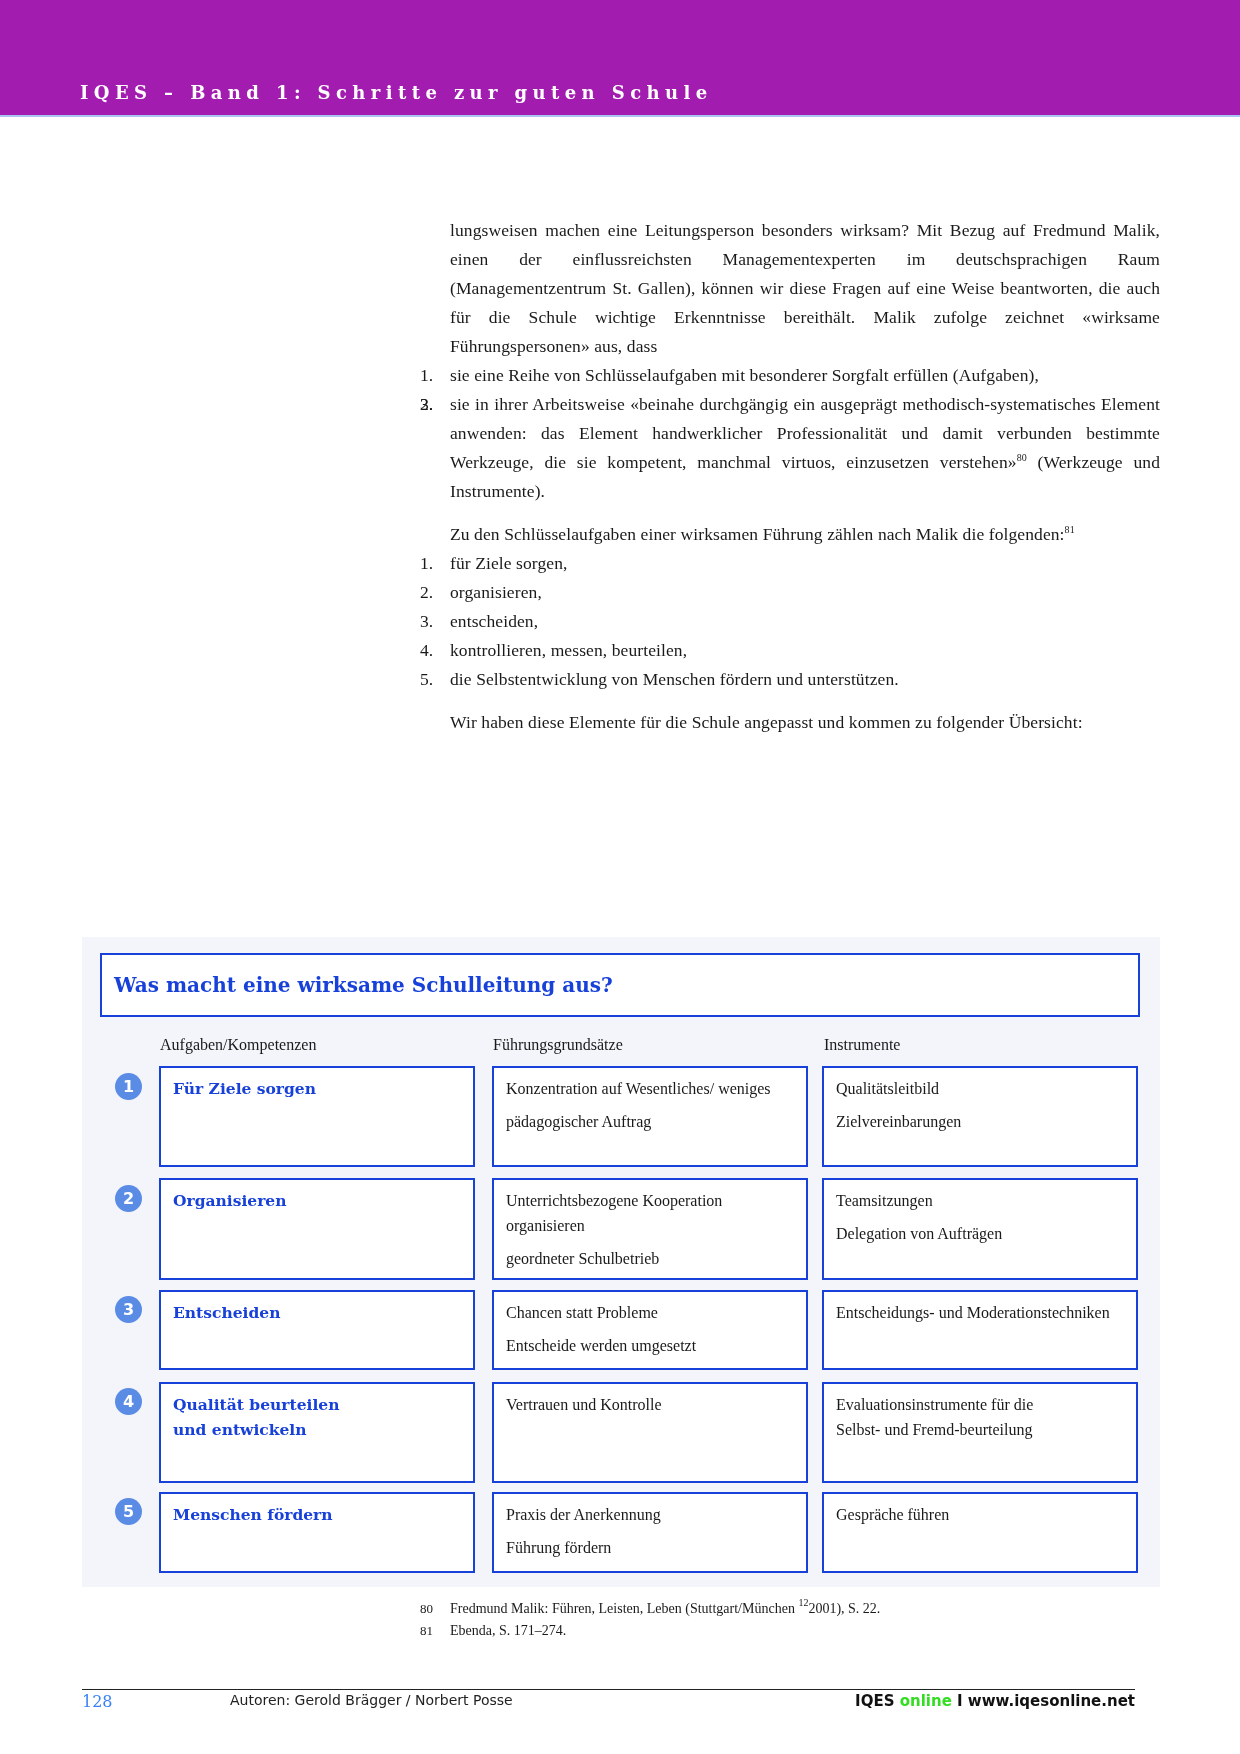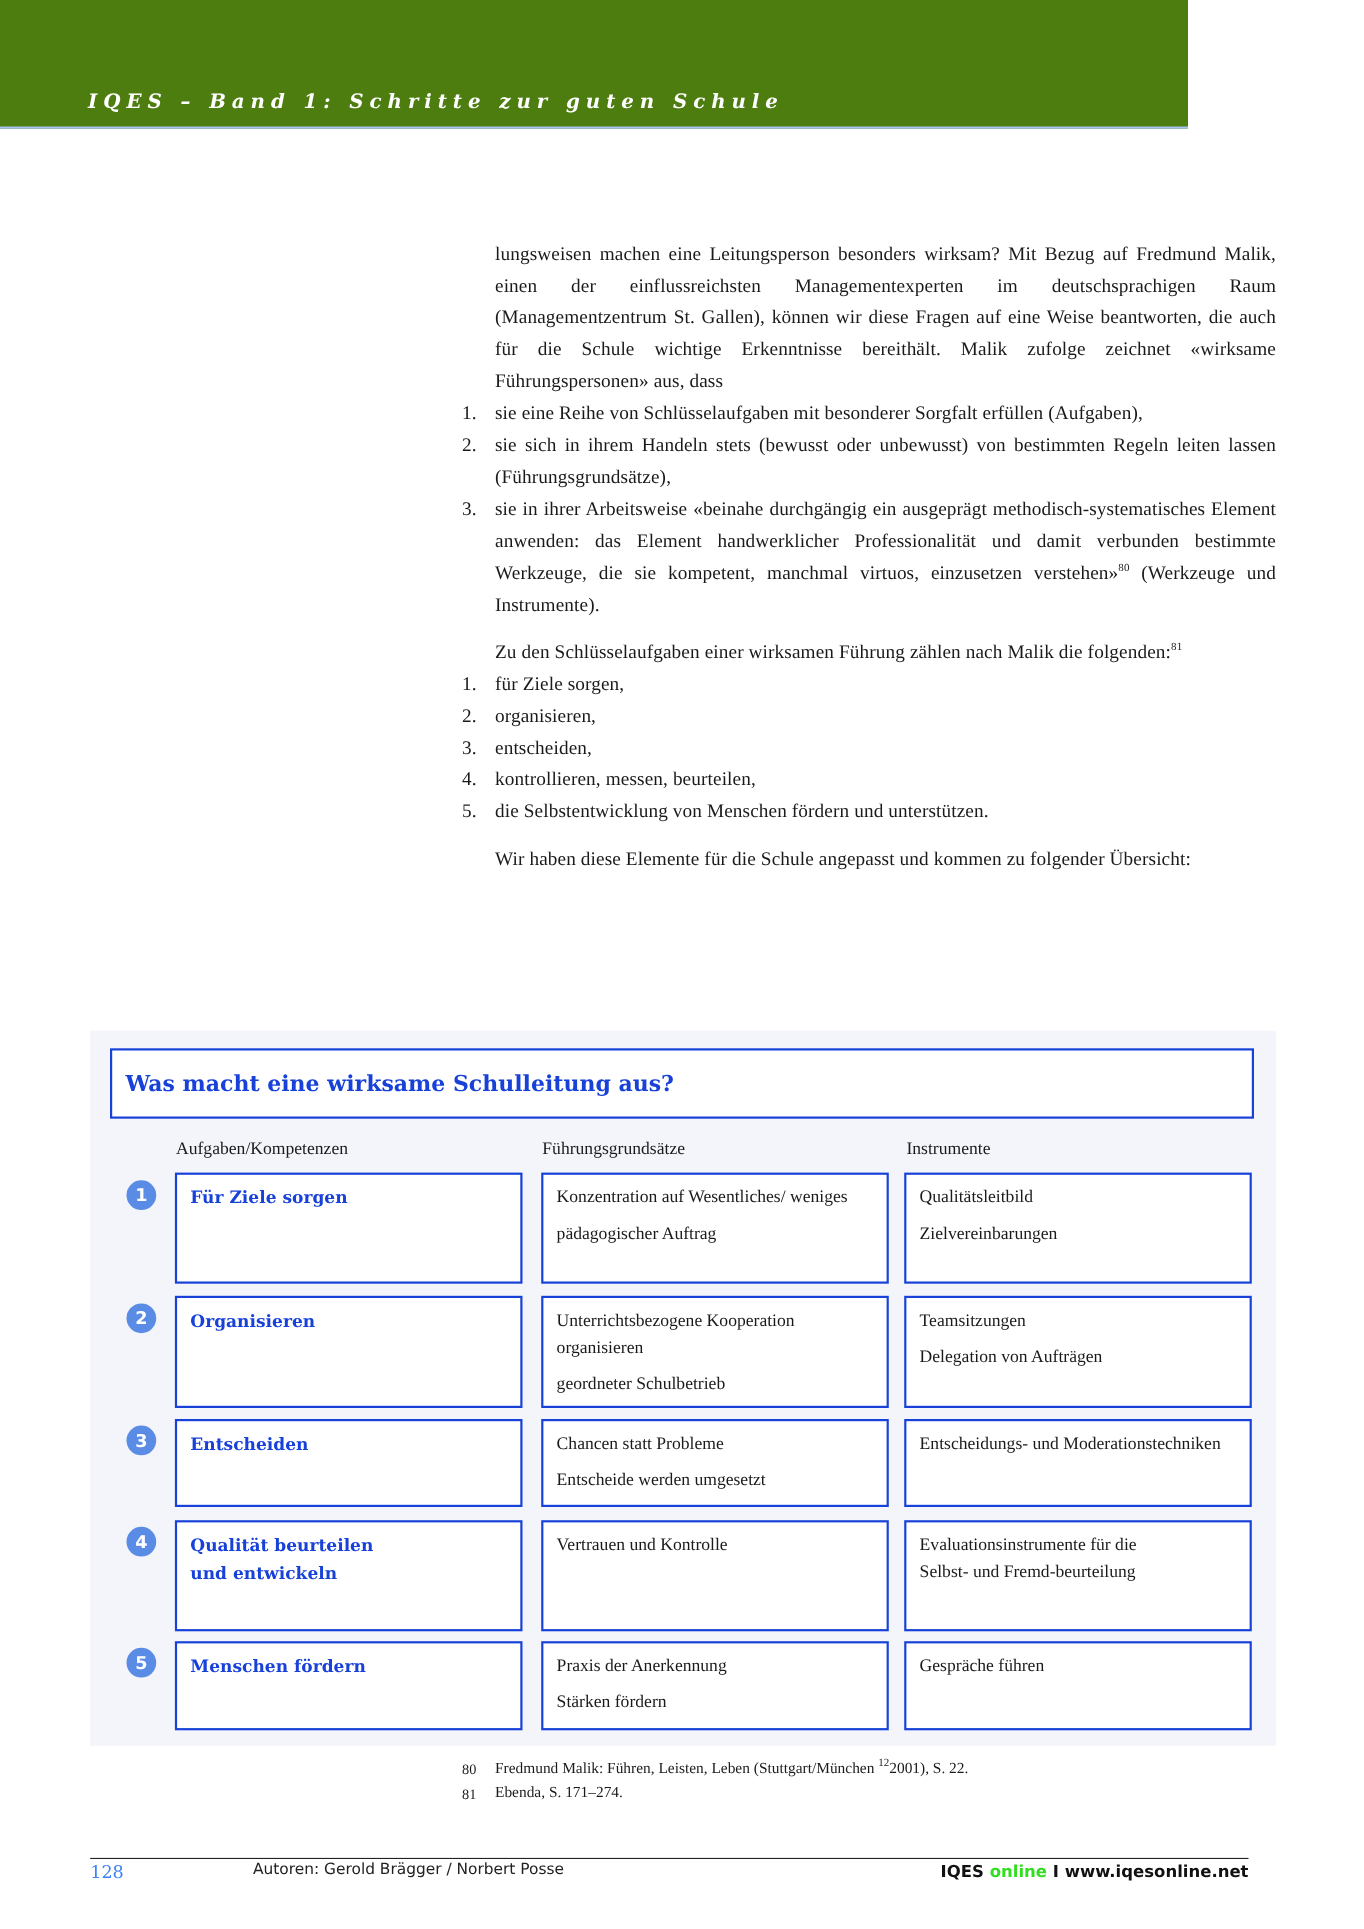--- a/index.html
+++ b/index.html
@@ -2,22 +2,22 @@
 <html><head>
 <meta charset="utf-8">
 <style>
   html, body { margin: 0; padding: 0; }
   body {
     width: 1240px; height: 1754px; position: relative; overflow: hidden;
     background: #ffffff; color: #1a1a1a;
     font-family: "DejaVu Serif", "Liberation Serif", serif;
   }
   .header-band {
-    position: absolute; left: 0; top: 0; width: 1080px; height: 115px;
-    background: #4d7c0f; border-bottom: 2px solid #a9c4f2; font-style: italic;
+    position: absolute; left: 0; top: 0; width: 1240px; height: 115px;
+    background: #a21caf; border-bottom: 2px solid #a9c4f2;
   }
   .header-title {
     position: absolute; left: 80px; top: 82px;
     color: #ffffff; font-weight: bold; font-size: 18px; letter-spacing: 5.4px;
     font-family: "DejaVu Serif", serif;
   }
   .body-text {
     position: absolute; left: 450px; top: 216px; width: 710px;
     font-size: 17.5px; line-height: 29px; text-align: justify;
     font-family: "Liberation Serif", serif;
@@ -82,21 +82,21 @@
 <body>
 
 <div class="header-band">
   <div class="header-title">IQES – Band 1: Schritte zur guten Schule</div>
 </div>
 
 <div class="body-text">
   <p>lungsweisen machen eine Leitungsperson besonders wirksam? Mit Bezug auf Fredmund Malik, einen der einflussreichsten Managementexperten im deutschsprachigen Raum (Managementzentrum St. Gallen), können wir diese Fragen auf eine Weise beantworten, die auch für die Schule wichtige Erkenntnisse bereithält. Malik zufolge zeichnet «wirksame Führungspersonen» aus, dass</p>
   <ol>
     <li><span class="num">1.</span><span>sie eine Reihe von Schlüsselaufgaben mit besonderer Sorgfalt erfüllen (Aufgaben),</span></li>
-    <li><span class="num">2.</span><span>sie sich in ihrem Handeln stets (bewusst oder unbewusst) von bestimmten Regeln leiten lassen (Führungsgrundsätze),</span></li>
+    <li><span class="num">2.</span></li>
     <li><span class="num">3.</span><span>sie in ihrer Arbeitsweise «beinahe durchgängig ein ausgeprägt methodisch-systematisches Element anwenden: das Element handwerklicher Professionalität und damit verbunden bestimmte Werkzeuge, die sie kompetent, manchmal virtuos, einzusetzen verstehen»</span><sup>80</sup><span> (Werkzeuge und Instrumente).</span></li>
   </ol>
   <p class="para-gap"><span>Zu den Schlüsselaufgaben einer wirksamen Führung zählen nach Malik die folgenden:</span><sup>81</sup></p>
   <ol>
     <li><span class="num">1.</span><span>für Ziele sorgen,</span></li>
     <li><span class="num">2.</span><span>organisieren,</span></li>
     <li><span class="num">3.</span><span>entscheiden,</span></li>
     <li><span class="num">4.</span><span>kontrollieren, messen, beurteilen,</span></li>
     <li><span class="num">5.</span><span>die Selbstentwicklung von Menschen fördern und unterstützen.</span></li>
   </ol>
@@ -160,21 +160,21 @@
 <div class="cell" style="left:822px;top:1382px;width:316px;height:101px">
   <span class="item" style="width:230px">Evaluationsinstrumente für die Selbst- und Fremd-beurteilung</span>
 </div>
 
 <div class="circle" style="top:1498px">5</div>
 <div class="cell task" style="left:159px;top:1492px;width:316px;height:81px">
   <span class="item">Menschen fördern</span>
 </div>
 <div class="cell" style="left:492px;top:1492px;width:316px;height:81px">
   <span class="item">Praxis der Anerkennung</span>
-  <span class="item">Stärken fördern</span>
+  <span class="item">Führung fördern</span>
 </div>
 <div class="cell" style="left:822px;top:1492px;width:316px;height:81px">
   <span class="item">Gespräche führen</span>
 </div>
 
 <div class="footnotes">
   <div class="footnote">
     <span class="fn-num">80</span>
     <span>Fredmund Malik: Führen, Leisten, Leben (Stuttgart/München </span><sup>12</sup><span>2001), S. 22.</span>
   </div>

